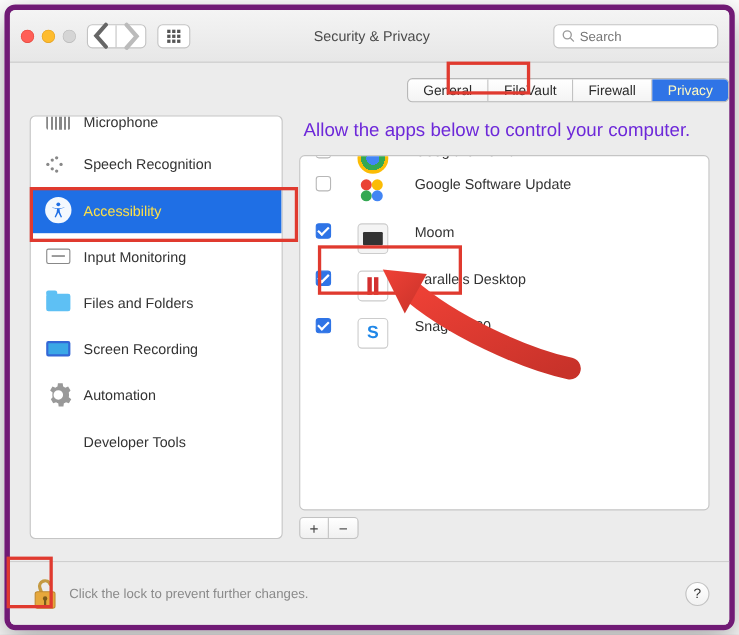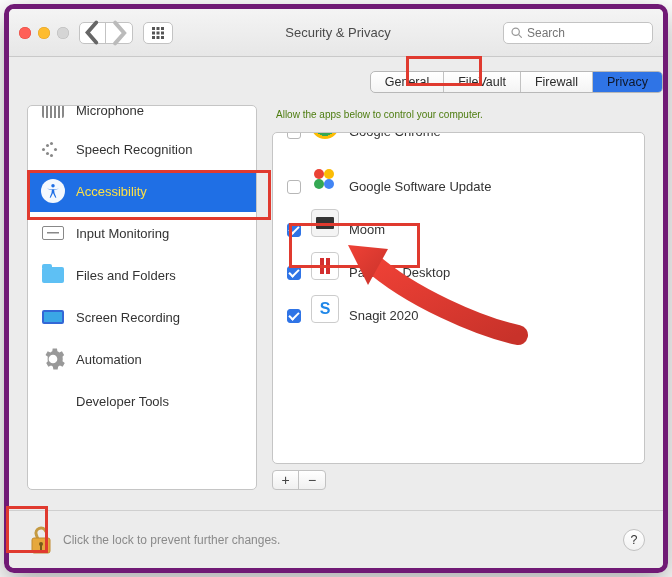--- a/index.html
+++ b/index.html
@@ -22,37 +22,37 @@
   .title { flex: 1; text-align: center; font-size: 13px; color: #4b4b4b; }
   .searchwrap { width: 150px; height: 22px; background: #fff; border: 1px solid #c3c3c3; border-radius: 5px; display: flex; align-items: center; padding: 0 6px; gap: 4px; color: #9a9a9a; }
   .searchwrap input { border: 0; outline: 0; width: 100%; font-size: 12px; background: transparent; }
   .searchwrap svg { width: 13px; height: 13px; flex: 0 0 auto; }
 
   
   .tabsrow { display: flex; justify-content: flex-end; padding: 14px 0 12px; }
   .tabs { display: inline-flex; height: 22px; border: 1px solid #b8b8b8; border-radius: 5px; overflow: hidden; background: linear-gradient(#fff,#f4f4f4); }
   .tabs .tab { padding: 0 14px; display: flex; align-items: center; font-size: 12.5px; color: #2b2b2b; border-right: 1px solid #c2c2c2; }
   .tabs .tab:last-child { border-right: 0; }
-  .tabs .tab.active { background: #2f74e6; color: #0f172a; border-right-color: #2f74e6; }
+  .tabs .tab.active { background: #2f74e6; color: #fef9c3; border-right-color: #2f74e6; }
 
   
   .panes { display: flex; gap: 15px; padding: 0 18px 15px 18px; height: 400px; }
   .listpane { width: 230px; background: #fff; border: 1px solid #c5c5c5; border-radius: 5px; overflow: hidden; }
   .rightpane { flex: 1; display: flex; flex-direction: column; }
 
   .cat { height: 42px; display: flex; align-items: center; gap: 10px; padding: 0 12px; }
   .cat .caticon { width: 26px; height: 26px; display: flex; align-items: center; justify-content: center; }
   .cat.selected { background: #1f6fe5; color: #fde047; }
   .cat.cut-top { height: 22px; overflow: hidden; }
   .cat.cut-top .catlabel { margin-top: -14px; }
   .cat.cut-top .caticon { margin-top: -14px; }
 
-  .allowtext { font-size: 10px; color: #4d7c0f; margin: 4px 0 12px 4px; }
+  .allowtext { font-size: 17px; color: #6d28d9; margin: 4px 0 12px 4px; }
   .applist { background: #fff; border: 1px solid #c5c5c5; border-radius: 5px; flex: 1; padding-top: 0; overflow: hidden; margin-bottom: 6px; }
-  .apprec { height: 43px; display: flex; align-items: flex-end; gap: 10px; padding: 0 14px; }
+  .apprec { height: 43px; display: flex; align-items: flex-start; gap: 24px; padding: 0 14px; }
   .apprec.cut-top { height: 18px; }
   .apprec.cut-top > * { transform: translateY(-12px); }
   .chk { width: 14px; height: 14px; border: 1px solid #b7b7b7; border-radius: 3px; background: #fff; display: flex; align-items: center; justify-content: center; }
   .chk.on { background: #2f74e6; border-color: #2f74e6; }
   .chk.on:after { content: ""; width: 4px; height: 8px; border: solid #fff; border-width: 0 2px 2px 0; transform: rotate(45deg); margin-top: -2px; }
   .appicon { width: 28px; height: 28px; border-radius: 4px; display: flex; align-items: center; justify-content: center; font-size: 16px; }
 
   .plusminus { display: inline-flex; height: 20px; border: 1px solid #c2c2c2; border-radius: 4px; background: linear-gradient(#fff,#f0f0f0); align-self: flex-start; }
   .plusminus .pm { width: 26px; display: flex; align-items: center; justify-content: center; color: #444; font-size: 14px; }
   .plusminus .pm:first-child { border-right: 1px solid #c2c2c2; }

